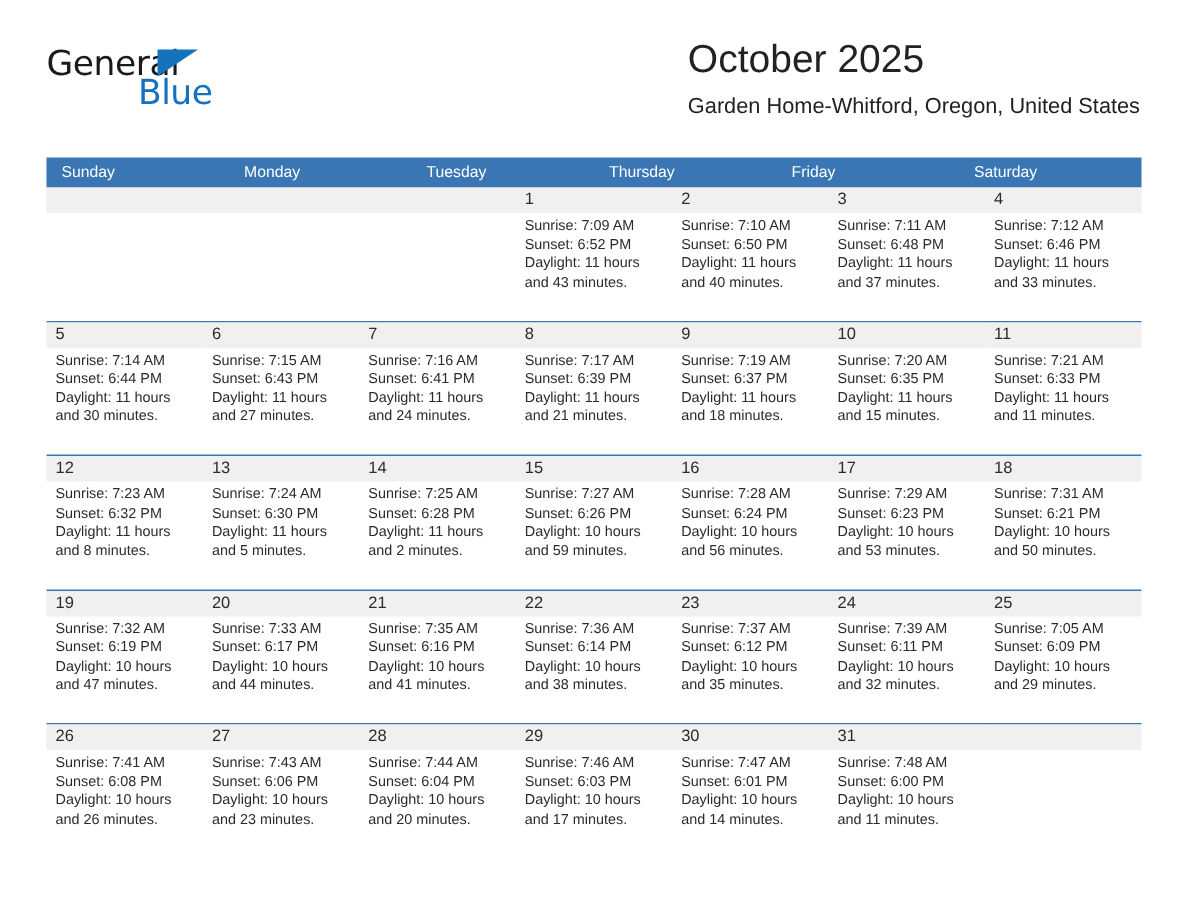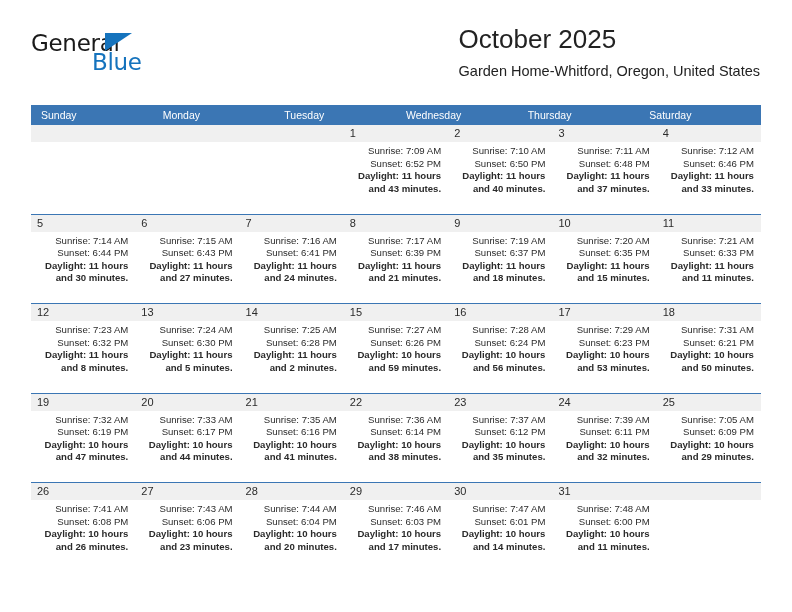--- a/index.html
+++ b/index.html
@@ -145,31 +145,29 @@
   .day-num {
     font-size: 11px;
     color: #2b2b2b;
     line-height: 17px;
     padding-left: 6px;
     display: block;
   }
 
   .day-body {
     padding: 3px 7px 0 6px;
-    text-align: right;
   }
   .day-body div {
     font-size: 9.6px;
     line-height: 12.6px;
     color: #2b2b2b;
     white-space: nowrap;
   }
   .daylight-line {
     white-space: normal !important;
-    font-weight: bold;
   }
 </style>
 </head>
 <body>
 
 <div class="page">
 
   <div class="header">
 
     <div class="logo">
@@ -184,22 +182,22 @@
     </div>
 
   </div>
 
   <div class="calendar">
 
     <div class="dow-row">
       <div class="dow">Sunday</div>
       <div class="dow">Monday</div>
       <div class="dow">Tuesday</div>
-      <div class="dow">Wednesday</div>
       <div class="dow">Thursday</div>
+      <div class="dow">Friday</div>
       <div class="dow">Saturday</div>
     </div>
 
     <div class="week">
       <div class="day">
         <div class="day-num-band">
             <span class="day-num"></span>
           </div>
         <div class="day-body">
           <div></div>

